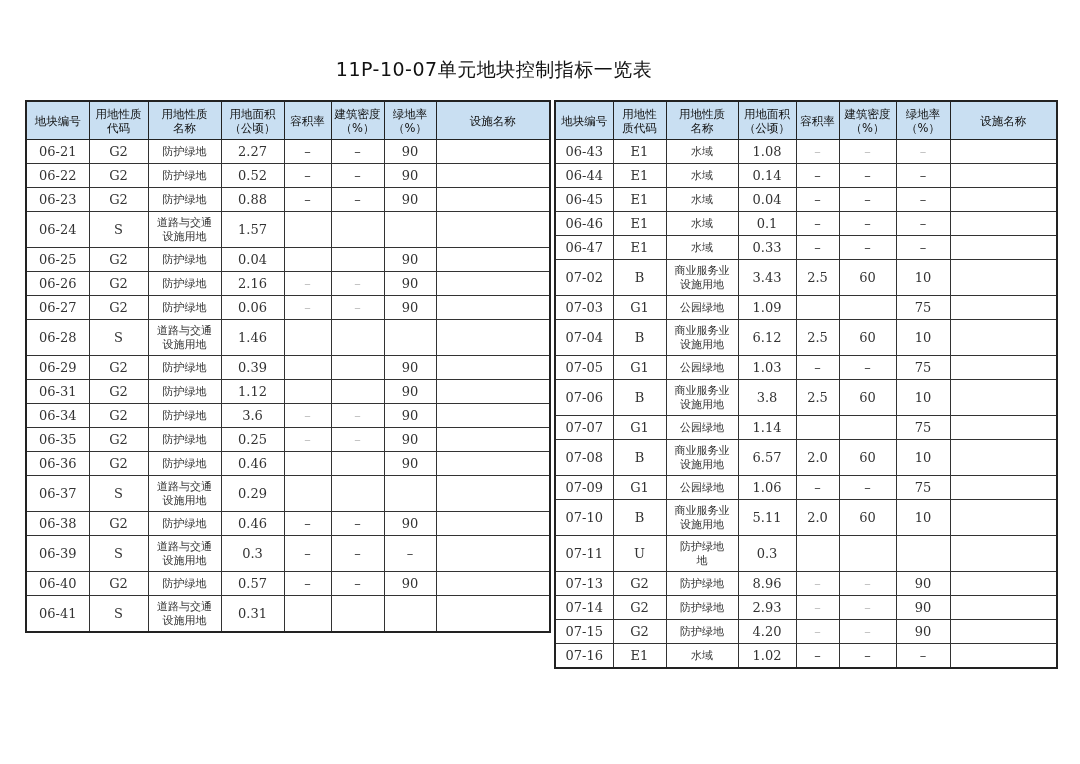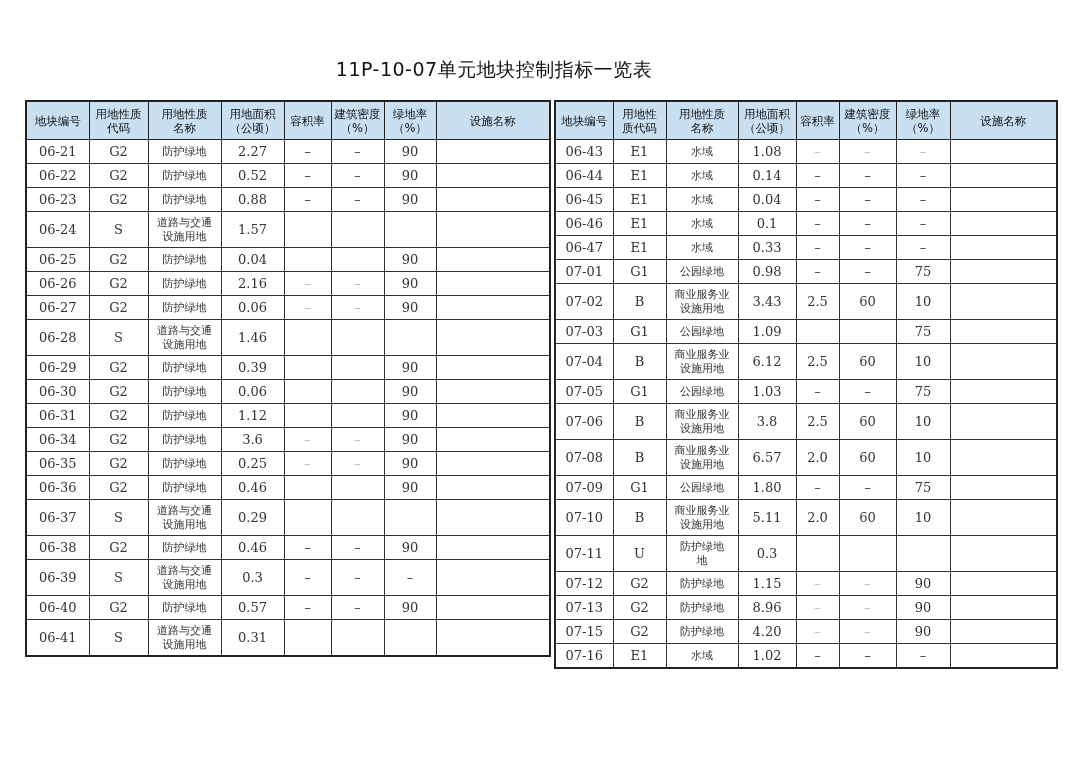--- a/index.html
+++ b/index.html
@@ -134,30 +134,20 @@
         <td>06-29</td>
         <td>G2</td>
         <td class="name">防护绿地</td>
         <td>0.39</td>
         <td></td>
         <td></td>
         <td>90</td>
         <td></td>
       </tr>
       <tr>
-        <td>06-30</td>
-        <td>G2</td>
-        <td class="name">防护绿地</td>
-        <td>0.06</td>
-        <td></td>
-        <td></td>
-        <td>90</td>
-        <td></td>
-      </tr>
-      <tr>
         <td>06-31</td>
         <td>G2</td>
         <td class="name">防护绿地</td>
         <td>1.12</td>
         <td></td>
         <td></td>
         <td>90</td>
         <td></td>
       </tr>
       <tr>
@@ -310,30 +300,20 @@
       <tr>
         <td>06-47</td>
         <td>E1</td>
         <td class="name">水域</td>
         <td>0.33</td>
         <td>–</td>
         <td>–</td>
         <td>–</td>
         <td></td>
       </tr>
-      <tr>
-        <td>07-01</td>
-        <td>G1</td>
-        <td class="name">公园绿地</td>
-        <td>0.98</td>
-        <td>–</td>
-        <td>–</td>
-        <td>75</td>
-        <td></td>
-      </tr>
       <tr class="tall">
         <td>07-02</td>
         <td>B</td>
         <td class="name"><span>商业服务业</span><br><span>设施用地</span></td>
         <td>3.43</td>
         <td>2.5</td>
         <td>60</td>
         <td>10</td>
         <td></td>
       </tr>
@@ -370,35 +350,45 @@
       <tr class="tall">
         <td>07-06</td>
         <td>B</td>
         <td class="name"><span>商业服务业</span><br><span>设施用地</span></td>
         <td>3.8</td>
         <td>2.5</td>
         <td>60</td>
         <td>10</td>
         <td></td>
       </tr>
+      <tr>
+        <td>07-07</td>
+        <td>G1</td>
+        <td class="name">公园绿地</td>
+        <td>1.14</td>
+        <td></td>
+        <td></td>
+        <td>75</td>
+        <td></td>
+      </tr>
       <tr class="tall">
         <td>07-08</td>
         <td>B</td>
         <td class="name"><span>商业服务业</span><br><span>设施用地</span></td>
         <td>6.57</td>
         <td>2.0</td>
         <td>60</td>
         <td>10</td>
         <td></td>
       </tr>
       <tr>
         <td>07-09</td>
         <td>G1</td>
         <td class="name">公园绿地</td>
-        <td>1.80</td>
+        <td>1.06</td>
         <td>–</td>
         <td>–</td>
         <td>75</td>
         <td></td>
       </tr>
       <tr class="tall">
         <td>07-10</td>
         <td>B</td>
         <td class="name"><span>商业服务业</span><br><span>设施用地</span></td>
         <td>5.11</td>
@@ -411,34 +401,34 @@
         <td>07-11</td>
         <td>U</td>
         <td class="name"><span>防护绿地</span><br><span>地</span></td>
         <td>0.3</td>
         <td></td>
         <td></td>
         <td></td>
         <td></td>
       </tr>
       <tr>
-        <td>07-12</td>
-        <td>G2</td>
-        <td class="name">防护绿地</td>
-        <td>1.15</td>
-        <td class="faint">–</td>
-        <td class="faint">–</td>
-        <td>90</td>
-        <td></td>
-      </tr>
-      <tr>
         <td>07-13</td>
         <td>G2</td>
         <td class="name">防护绿地</td>
         <td>8.96</td>
+        <td class="faint">–</td>
+        <td class="faint">–</td>
+        <td>90</td>
+        <td></td>
+      </tr>
+      <tr>
+        <td>07-14</td>
+        <td>G2</td>
+        <td class="name">防护绿地</td>
+        <td>2.93</td>
         <td class="faint">–</td>
         <td class="faint">–</td>
         <td>90</td>
         <td></td>
       </tr>
       <tr>
         <td>07-15</td>
         <td>G2</td>
         <td class="name">防护绿地</td>
         <td>4.20</td>

